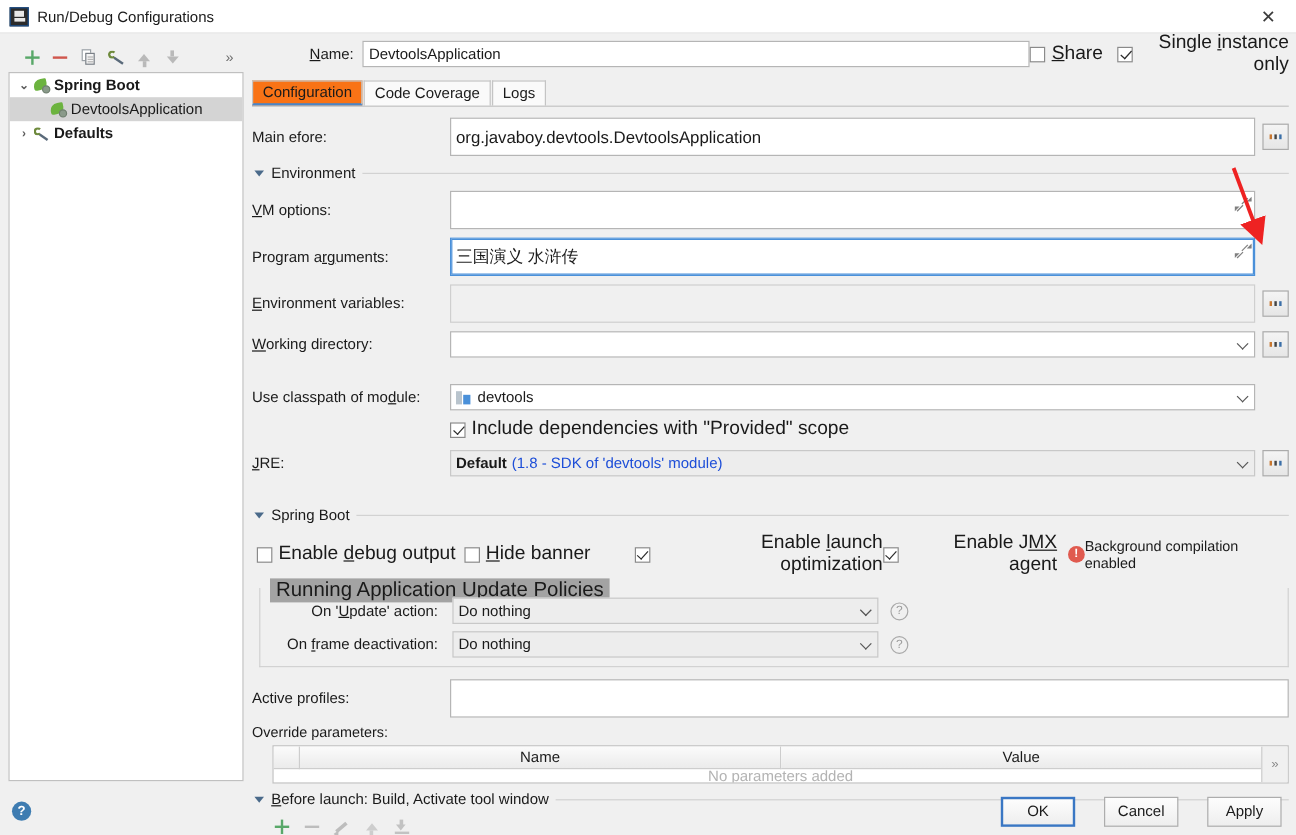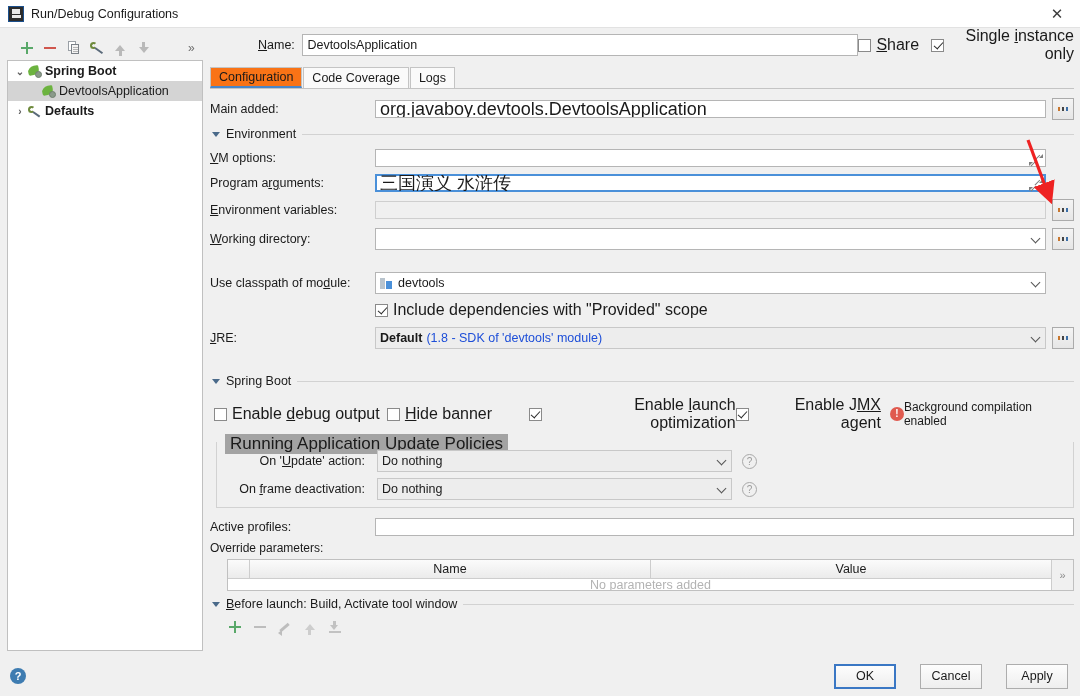--- a/index.html
+++ b/index.html
@@ -158,22 +158,22 @@
 
   #form-area {
     position:absolute; left:0; right:0; top:54px; bottom:0;
     border-top:1px solid #c4c4c4;
     padding-top:9px;
   }
 
   .frow { display:flex; align-items:center; margin-bottom:7px; }
   .flabel { width:165px; font-size:12.5px; flex:none; }
   .finput {
-    flex:1; height:18px; border:1px solid #b5b5b5; background:#fff;
-    font-family:"Liberation Sans", sans-serif; font-size:18px;
+    flex:1; height:32px; border:1px solid #b5b5b5; background:#fff;
+    font-family:"Liberation Sans", sans-serif; font-size:14px;
     padding:0 4px; color:#1a1a1a; outline:none; min-width:0;
   }
   .finput.disabled { background:#f0f0f0; border-color:#cfcfcf; }
   .finput.focused { border:1px solid #4a90d9; box-shadow:0 0 0 1px #4a90d9 inset; }
   .browse {
     width:22px; height:22px; margin-left:6px; flex:none;
     border:1px solid #ababab; background:linear-gradient(#f4f4f4,#e6e6e6);
     display:flex; align-items:center; justify-content:center; cursor:default;
   }
   .browse .dots { display:flex; gap:1.5px; }
@@ -410,21 +410,21 @@
 
     <div id="tabs">
       <div class="tab active">Configuration</div>
       <div class="tab">Code Coverage</div>
       <div class="tab">Logs</div>
     </div>
 
     <div id="form-area">
 
       <div class="frow">
-        <span class="flabel">Main added:</span>
+        <span class="flabel">Main efore:</span>
         <input class="finput" type="text" value="org.javaboy.devtools.DevtoolsApplication" style="">
         <div class="browse">
             <span class="dots">
               <i></i>
               <i></i>
               <i></i>
             </span>
           </div>
       </div>
 

